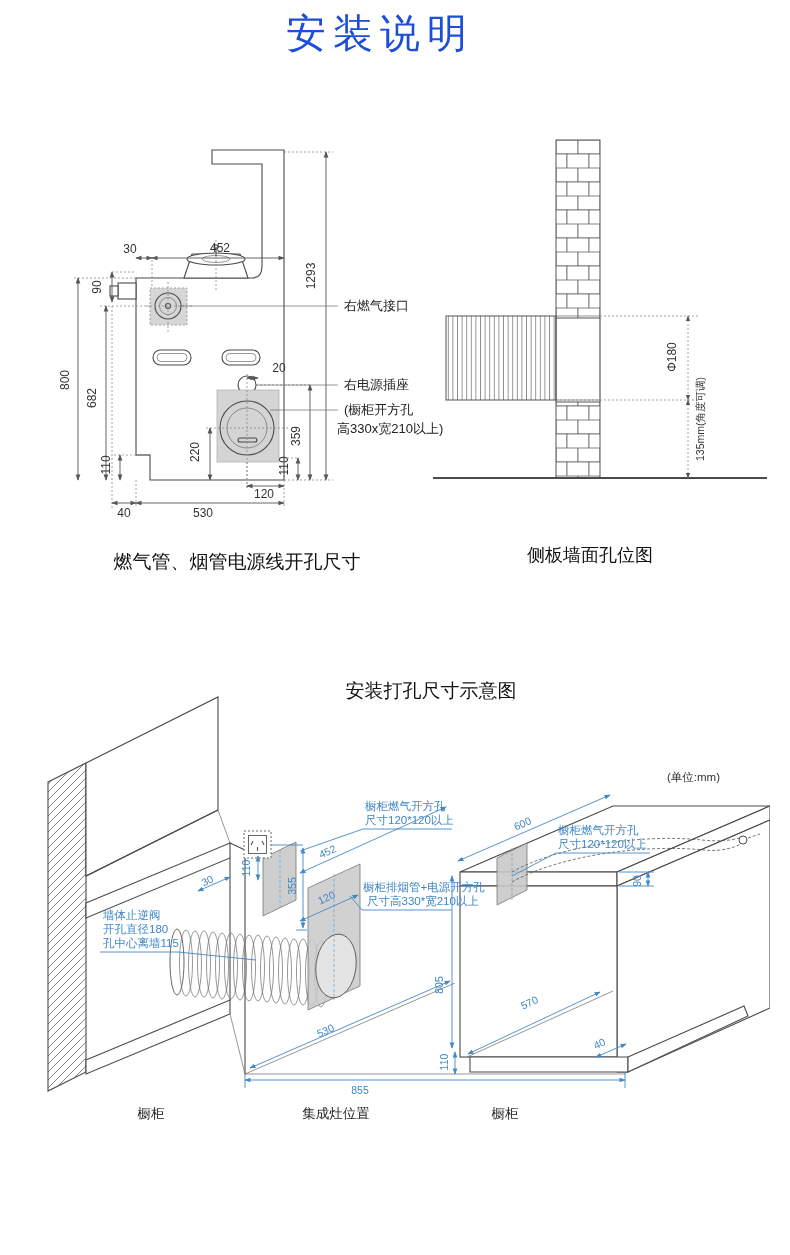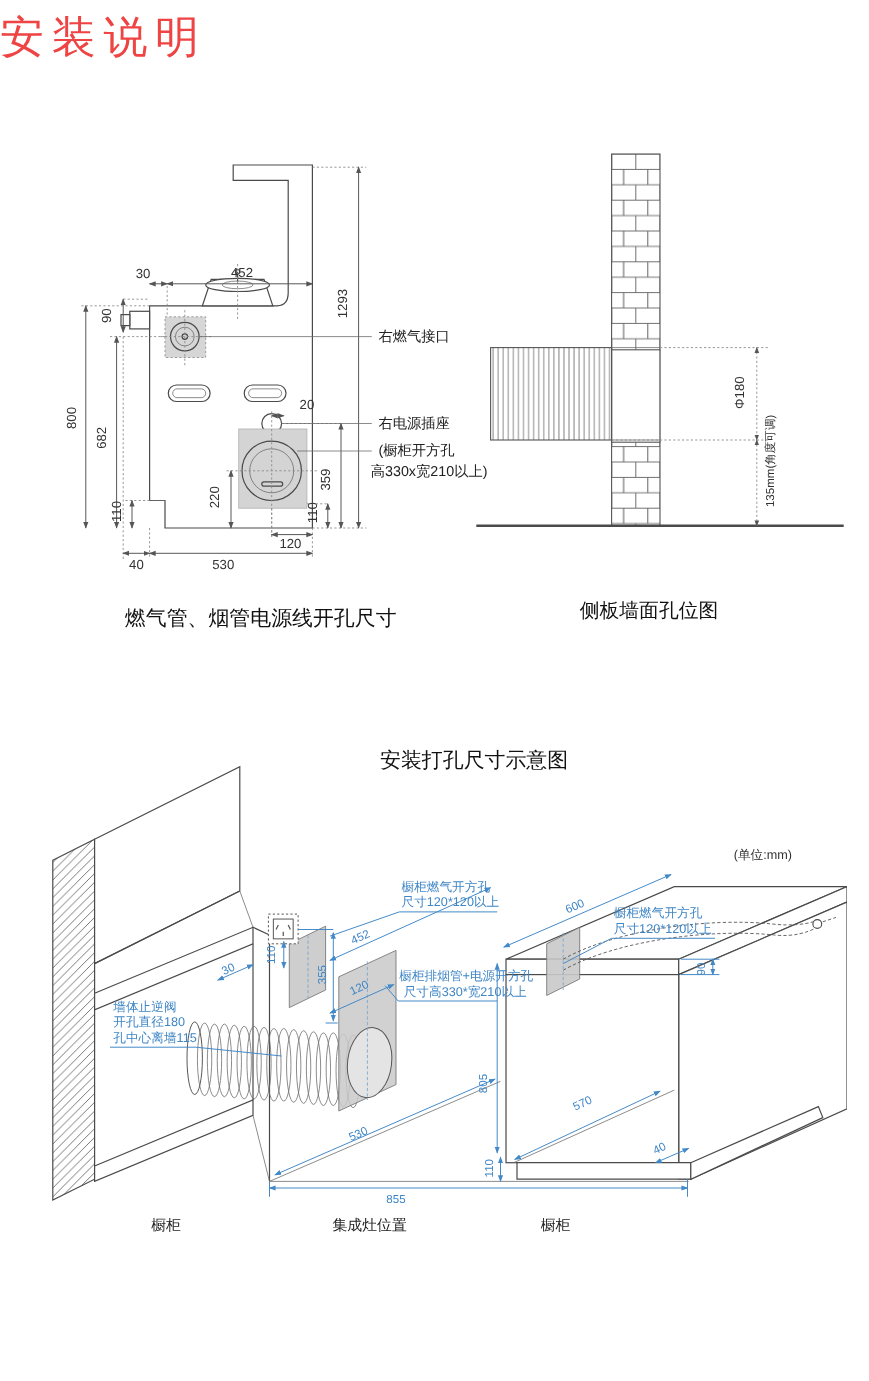--- a/index.html
+++ b/index.html
@@ -1,18 +1,18 @@
 <!DOCTYPE html>
 <html><head>
 <meta charset="utf-8">
 <style>
   html,body{margin:0;padding:0;background:#fff;}
   #page{position:relative;width:790px;height:1255px;background:#fff;overflow:hidden;font-family:"Liberation Sans",sans-serif;}
-  h1.title{position:absolute;top:6px;left:0;width:760px;margin:0;
-    font-size:40px;font-weight:400;letter-spacing:7px;color:#ef4444;font-family:"Liberation Sans",sans-serif;}
+  h1.title{position:absolute;top:6px;left:0;width:760px;text-align:center;margin:0;
+    font-size:40px;font-weight:400;letter-spacing:7px;color:#1d4ed8;font-family:"Liberation Sans",sans-serif;}
   svg{position:absolute;}
   svg text{font-family:"Liberation Sans",sans-serif;fill:#333;}
   .s1{stroke:#4a4a4a;stroke-width:1.1;fill:none;}
   .s1f{stroke:#4a4a4a;stroke-width:1.1;fill:#fff;}
   .s2{stroke:#4a4a4a;stroke-width:2.2;fill:none;}
   .thin{stroke:#6a6a6a;stroke-width:.7;fill:none;}
   .dot{stroke:#8a8a8a;stroke-width:.8;fill:none;stroke-dasharray:2 2;}
   .dim{stroke:#555;stroke-width:.9;fill:none;}
   .gray{fill:#c9c9c9;stroke:#777;stroke-width:.8;}
   .grayd{fill:#d6d6d6;stroke:#999;stroke-width:.9;stroke-dasharray:2 2;}

